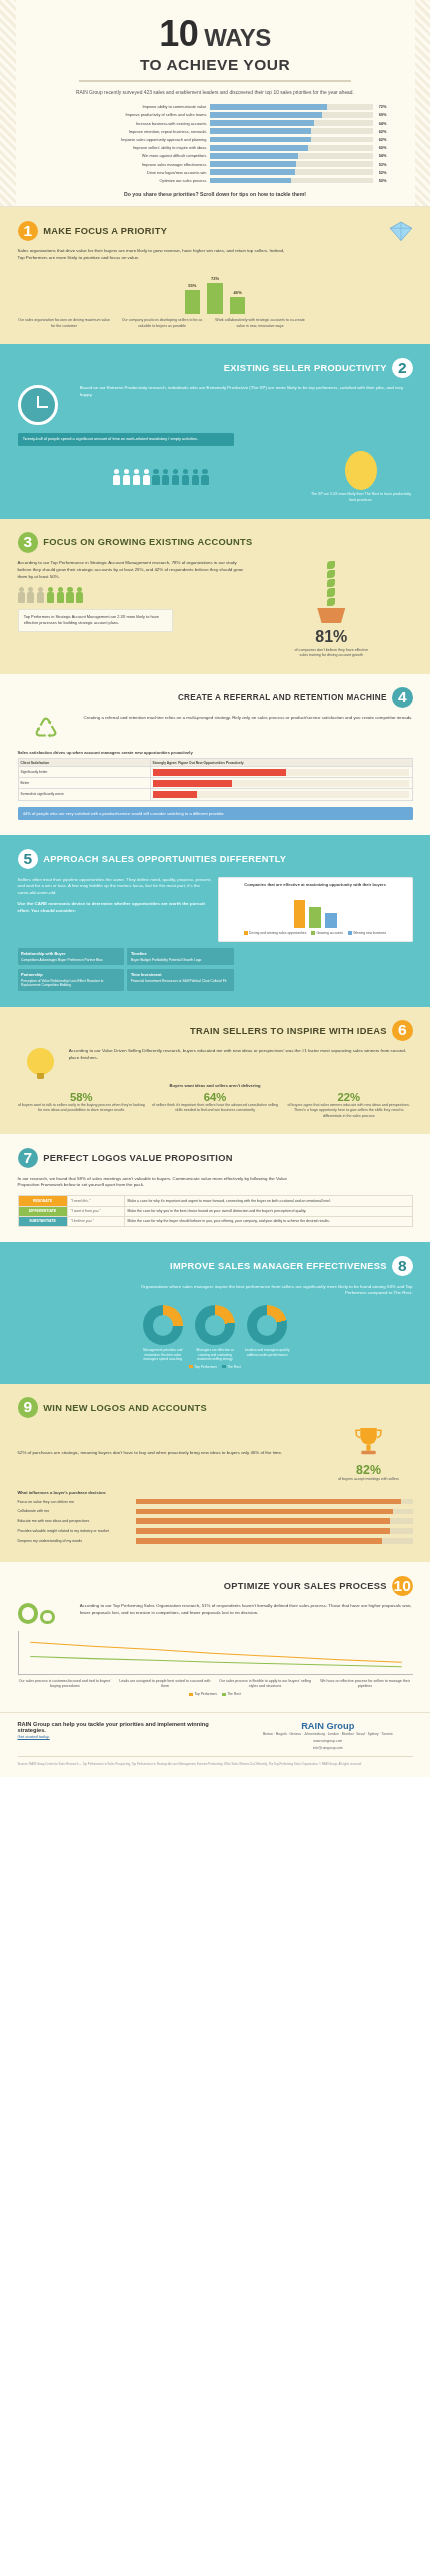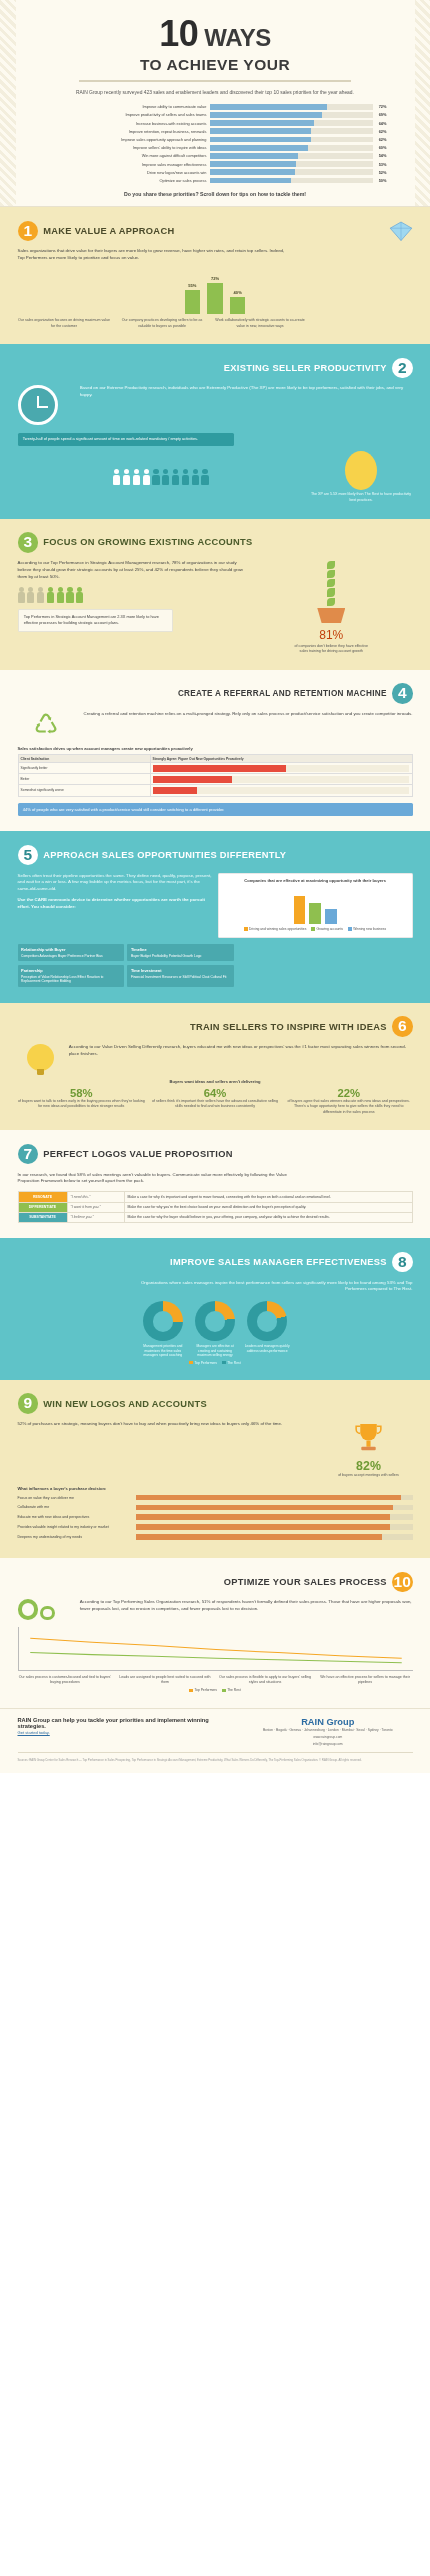--- a/index.html
+++ b/index.html
@@ -96,21 +96,21 @@
   .clock:before{width:1.5px;height:12.4px;left:16.5px;top:7.2px;}
   .clock:after{width:10.3px;height:1.5px;left:17.5px;top:18px;}
 
   
   .s3 { background: #f3e9bd; }
   .s3 .sec-num { background:#8fbf4f; }
   .s3 .sec-title { color:#4a5a2a; }
   .pot { width:36px;margin:0 auto; }
   .pot .leaf { width:8.2px;height:8.2px;background:#8fbf4f;border-radius:50% 0 50% 0;margin:1px auto;}
   .pot .base { width:28px;height:15.5px;background:#e08b4a;margin:2.1px auto 0;clip-path:polygon(0 0,100% 0,84% 100%,16% 100%);}
-  .bigpct { font-size:12px;font-weight:normal;color:#c2410c;}
+  .bigpct { font-size:16px;font-weight:bold;color:#404040;}
 
   
   .s4 { background: #fdfaf0; }
   .s4 .sec-num { background:#4aa9ae; }
   .s4 .sec-title { color:#3a3a3a; }
   .recycle { font-size:28px;color:#8fbf4f;text-align:center;line-height:1;}
   .tbl { width:100%; border-collapse:collapse; font-size:3.3px;}
   .tbl th,.tbl td{border:0.5px solid #ddd;padding:1.5px 2.1px;text-align:left;color:#444;}
   .tbl th{background:#f0ece0;font-weight:bold;}
   .spark{height:7.2px;background:linear-gradient(90deg,#e74c3c 0 8%,transparent 8%);}
@@ -267,21 +267,21 @@
           </div>
         <div class="hbar-val">50%</div>
       </div>
     </div>
     <div class="header-cta">Do you share these priorities? Scroll down for tips on how to tackle them!</div>
   </div>
 
   <div class="sec s1">
     <div class="sec-head">
       <div class="sec-num">1</div>
-      <div class="sec-title">MAKE VALUE A APPROACH</div>
+      <div class="sec-title">MAKE FOCUS A PRIORITY</div>
       <svg width="24" height="20.6" viewBox="0 0 46 40" style="margin-left:auto">
         <polygon points="23,2 44,14 23,38 2,14" fill="#9fd8f0" stroke="#6aa9d8" stroke-width="1.5"></polygon>
         <path d="M2 14h42M23 2v36" stroke="#6aa9d8" stroke-width="1"></path>
       </svg>
     </div>
     <div class="sec-body" style="max-width:268px">Sales organizations that drive value for their buyers are more likely to grow revenue, have higher win rates, and retain top sellers. Indeed, Top Performers are more likely to prioritize and focus on value.</div>
     <div style="margin-top:8.2px">
       <div class="vbars">
         <div class="vbar" style="height:55%">
             <b>55%</b>
@@ -578,21 +578,21 @@
       <div><span class="sw" style="background:#f5a623"></span><span>Top Performers</span></div>
       <div><span class="sw" style="background:#2f9ba0"></span><span>The Rest</span></div>
     </div>
   </div>
 
   <div class="sec s9">
     <div class="sec-head">
       <div class="sec-num">9</div>
       <div class="sec-title">WIN NEW LOGOS AND ACCOUNTS</div>
     </div>
-    <div class="cols" style="align-items:flex-start">
+    <div class="cols" style="align-items:center">
       <div style="flex:1" class="sec-body">52% of purchases are strategic, meaning buyers don't have to buy and when proactively bring new ideas to buyers only 46% of the time.</div>
       <div style="flex:0 0 88px;text-align:center">
         <svg class="trophy" viewBox="0 0 60 66">
           <path d="M14 6h32v16a16 16 0 0 1-32 0z" fill="#f5a623"></path>
           <path d="M14 10H6v6a8 8 0 0 0 8 8M46 10h8v6a8 8 0 0 1-8 8" fill="none" stroke="#f5a623" stroke-width="3"></path>
           <rect x="26" y="38" width="8" height="12" fill="#f5a623"></rect>
           <rect x="16" y="50" width="28" height="7" rx="2" fill="#e08b4a"></rect>
         </svg>
         <div style="font-size:12.4px;font-weight:bold;color:#6f9a35;margin-top:2.1px">82%</div>
         <div class="cap">of buyers accept meetings with sellers</div>

